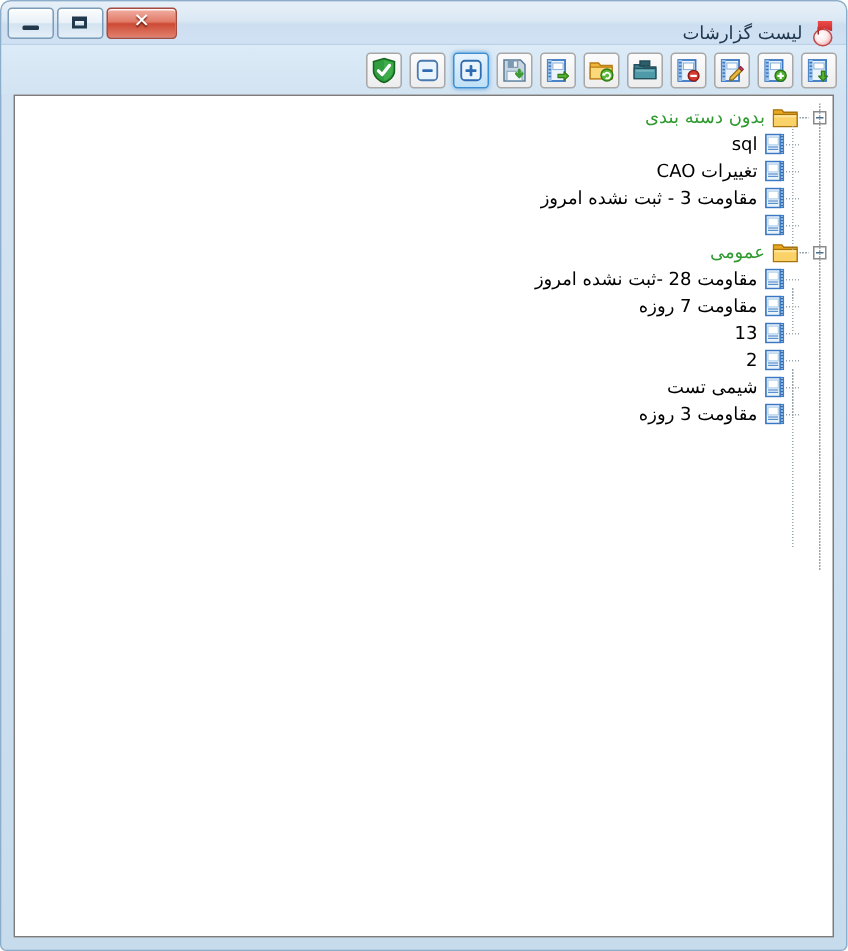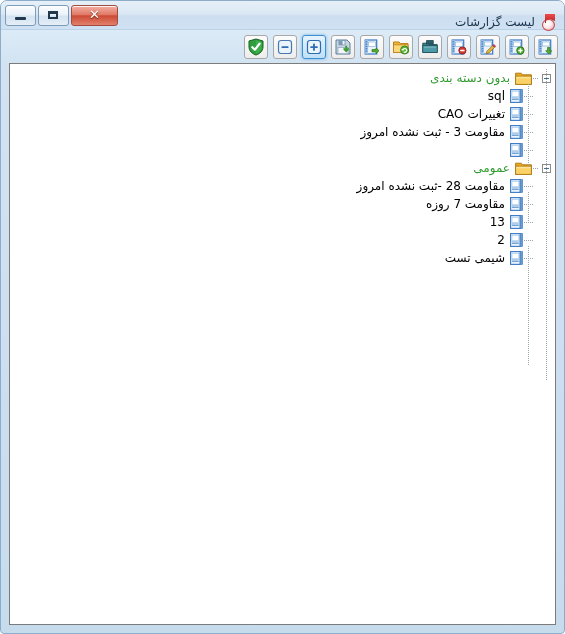--- a/index.html
+++ b/index.html
@@ -637,20 +637,43 @@
         <rect x="10.5" y="3.6" width="1.6" height=".9"></rect>
         <rect x="10.5" y="5.6" width="1.6" height=".9"></rect>
         <rect x="10.5" y="7.6" width="1.6" height=".9"></rect>
         <rect x="10.5" y="9.6" width="1.6" height=".9"></rect>
         <rect x="10.5" y="11.6" width="1.6" height=".9"></rect>
       </g>
     </svg>
   </span>
 <span class="node-label">شیمی تست</span>
           </div>
+          <div class="tree-row child">
+            <span class="dots-h long"></span>
+  <span class="report-icon">
+    <svg width="13" height="14" viewBox="0 0 13 14">
+      <rect x="0.6" y="0.6" width="9.6" height="12.8" fill="#e9f3fc" stroke="#3b78c3" stroke-width="1.1"></rect>
+      <rect x="2" y="2.4" width="6.8" height="5.2" fill="#ffffff" stroke="#9cc3e6" stroke-width=".6"></rect>
+      <g fill="#5b91cb">
+        <rect x="2" y="8.6" width="6.8" height=".8"></rect>
+        <rect x="2" y="10.2" width="6.8" height=".8"></rect>
+      </g>
+      <rect x="10.2" y="0.6" width="2.2" height="12.8" fill="#9dc2e6" stroke="#3b78c3" stroke-width=".7"></rect>
+      <g fill="#2f6bb0">
+        <rect x="10.5" y="1.6" width="1.6" height=".9"></rect>
+        <rect x="10.5" y="3.6" width="1.6" height=".9"></rect>
+        <rect x="10.5" y="5.6" width="1.6" height=".9"></rect>
+        <rect x="10.5" y="7.6" width="1.6" height=".9"></rect>
+        <rect x="10.5" y="9.6" width="1.6" height=".9"></rect>
+        <rect x="10.5" y="11.6" width="1.6" height=".9"></rect>
+      </g>
+    </svg>
+  </span>
+<span class="node-label">مقاومت 3 روزه</span>
+          </div>
         </div>
     <div class="guide" style="right: 8px; top: 5px; height: 311px;"></div>
         <div class="guide" style="right: 26px; top: 20px; height: 84px;"></div>
         <div class="guide" style="right: 26px; top: 128px; height: 30px;"></div>
         <div class="guide" style="right: 26px; top: 182px; height: 120px;"></div>
       </div>
   </div>
 
 </div>
 

